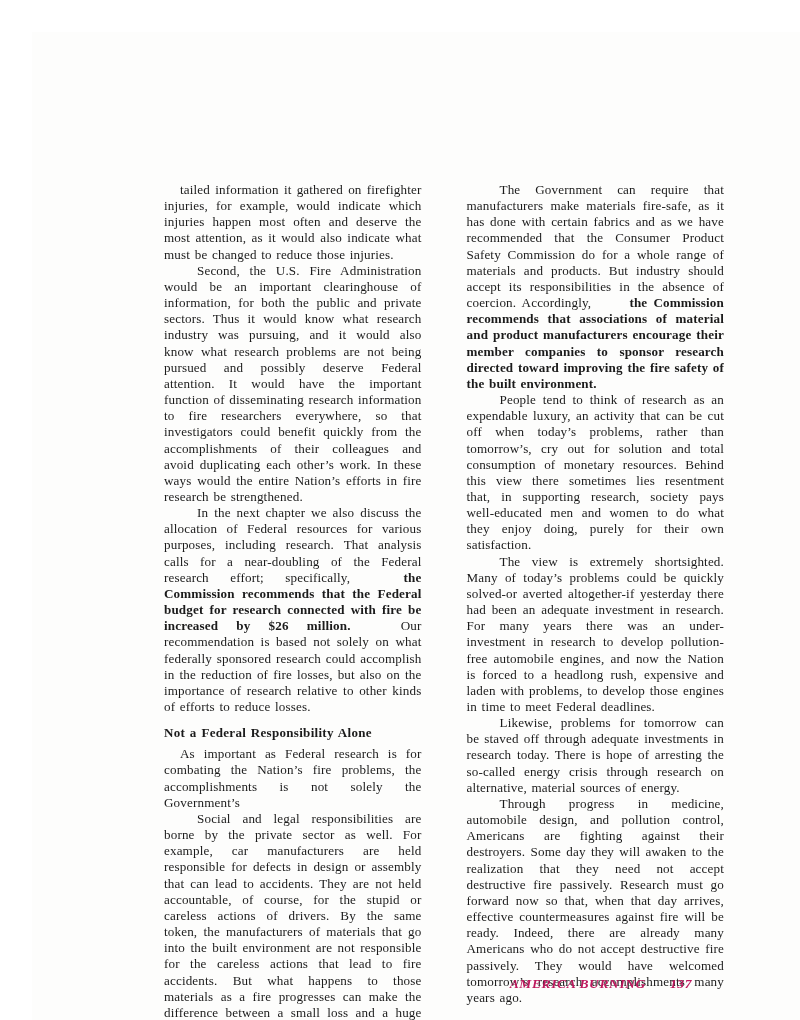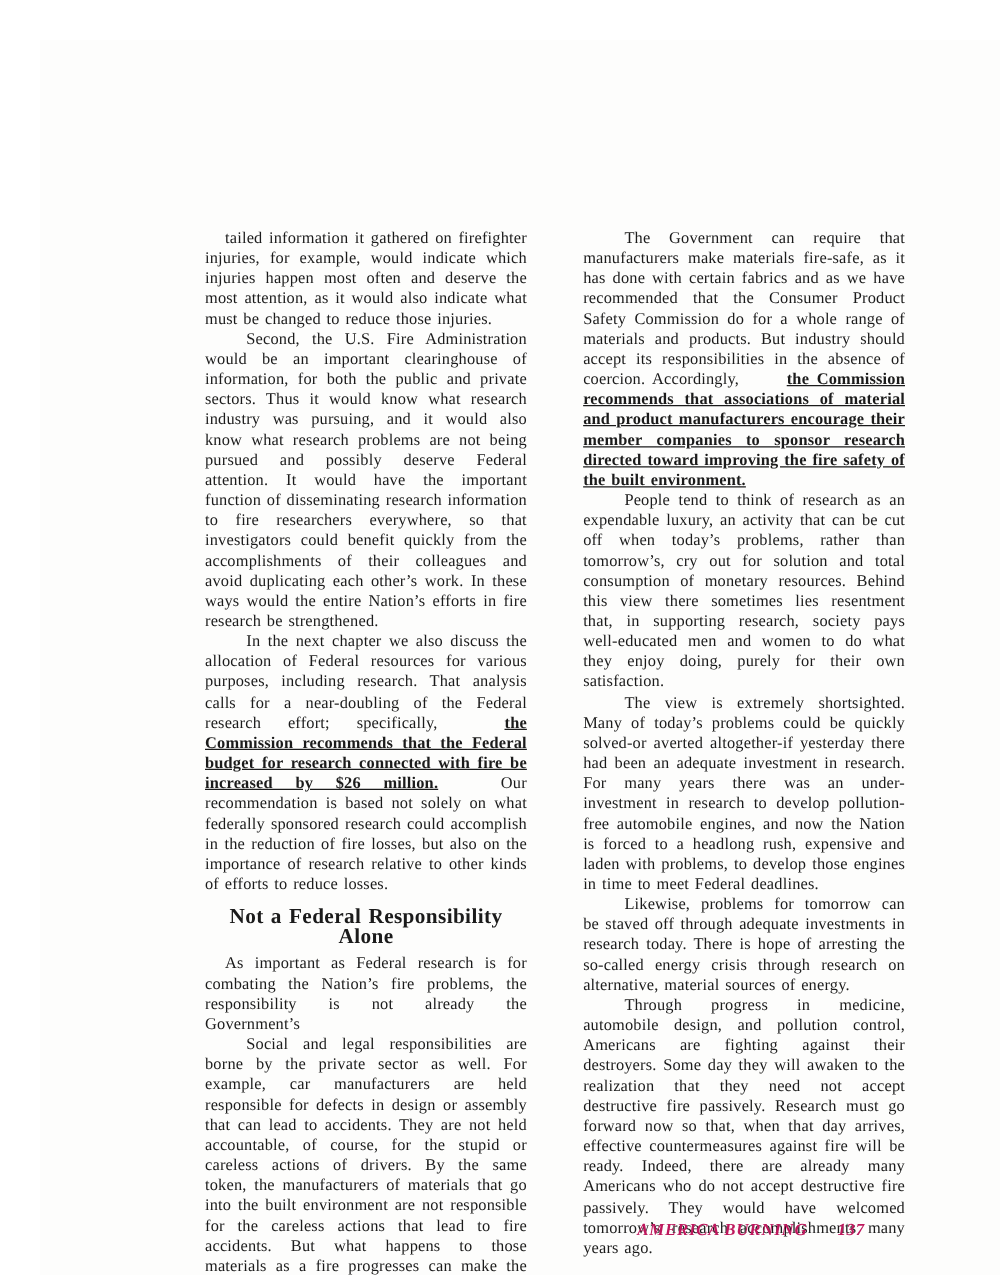--- a/index.html
+++ b/index.html
@@ -24,25 +24,25 @@
   .text-column {
     width: 290px;
     font-size: 13.1px;
     line-height: 16.15px;
     text-align: justify;
     letter-spacing: 0.15px;
     word-spacing: 1.2px;
   }
   .para { margin: 0; }
   .para.indent { text-indent: 17px; }
-  .bold { font-weight: bold; text-decoration: underline; }
+  .bold { font-weight: bold; }
   .heading {
-    font-size: 17px;
+    font-size: 13px;
     font-weight: bold;
-    text-align: center;
+    text-align: left;
     margin: 10px 0 5px 0;
     letter-spacing: 0.3px;
   }
   .footer {
     position: absolute;
     top: 928px;
     right: 108px;
     font-style: italic;
     font-weight: bold;
     font-size: 13.5px;
@@ -53,21 +53,21 @@
 </style>
 </head>
 <body>
 
 <div class="page-body">
   <div class="text-column">
       <p class="para"><span>tailed information it gathered on firefighter injuries, for example, would indicate which injuries happen most often and deserve the most attention, as it would also indicate what must be changed to reduce those injuries.</span></p>
       <p class="para indent"><span>Second, the U.S. Fire Administration would be an important clearinghouse of information, for both the public and private sectors. Thus it would know what research industry was pursuing, and it would also know what research problems are not being pursued and possibly deserve Federal attention. It would have the important function of disseminating research information to fire researchers everywhere, so that investigators could benefit quickly from the accomplishments of their colleagues and avoid duplicating each other’s work. In these ways would the entire Nation’s efforts in fire research be strengthened.</span></p>
       <p class="para indent"><span>In the next chapter we also discuss the allocation of Federal resources for various purposes, including research. That analysis calls for a near-doubling of the Federal research effort; specifically, </span><span class="bold">the Commission recommends that the Federal budget for research connected with fire be increased by $26 million.</span><span> Our recommendation is based not solely on what federally sponsored research could accomplish in the reduction of fire losses, but also on the importance of research relative to other kinds of efforts to reduce losses.</span></p>
       <h2 class="heading">Not a Federal Responsibility Alone</h2>
-      <p class="para"><span>As important as Federal research is for combating the Nation’s fire problems, the responsibility is not already the Government’s</span></p>
+      <p class="para"><span>As important as Federal research is for combating the Nation’s fire problems, the accomplishments is not solely the Government’s</span></p>
       <p class="para indent"><span>Social and legal responsibilities are borne by the private sector as well. For example, car manufacturers are held responsible for defects in design or assembly that can lead to accidents. They are not held accountable, of course, for the stupid or careless actions of drivers. By the same token, the manufacturers of materials that go into the built environment are not responsible for the careless actions that lead to fire accidents. But what happens to those materials as a fire progresses can make the difference between a small loss and a huge one, indeed between life and death. To that</span></p>
     </div>
   <div class="text-column">
       <p class="para indent"><span>The Government can require that manufacturers make materials fire-safe, as it has done with certain fabrics and as we have recommended that the Consumer Product Safety Commission do for a whole range of materials and products. But industry should accept its responsibilities in the absence of coercion. Accordingly, </span><span class="bold">the Commission recommends that associations of material and product manufacturers encourage their member companies to sponsor research directed toward improving the fire safety of the built environment.</span></p>
       <p class="para indent"><span>People tend to think of research as an expendable luxury, an activity that can be cut off when today’s problems, rather than tomorrow’s, cry out for solution and total consumption of monetary resources. Behind this view there sometimes lies resentment that, in supporting research, society pays well-educated men and women to do what they enjoy doing, purely for their own satisfaction.</span></p>
       <p class="para indent"><span>The view is extremely shortsighted. Many of today’s problems could be quickly solved-or averted altogether-if yesterday there had been an adequate investment in research. For many years there was an under-investment in research to develop pollution-free automobile engines, and now the Nation is forced to a headlong rush, expensive and laden with problems, to develop those engines in time to meet Federal deadlines.</span></p>
       <p class="para indent"><span>Likewise, problems for tomorrow can be staved off through adequate investments in research today. There is hope of arresting the so-called energy crisis through research on alternative, material sources of energy.</span></p>
       <p class="para indent"><span>Through progress in medicine, automobile design, and pollution control, Americans are fighting against their destroyers. Some day they will awaken to the realization that they need not accept destructive fire passively. Research must go forward now so that, when that day arrives, effective countermeasures against fire will be ready. Indeed, there are already many Americans who do not accept destructive fire passively. They would have welcomed tomorrow’s research accomplishments many years ago.</span></p>
     </div>
 </div>

